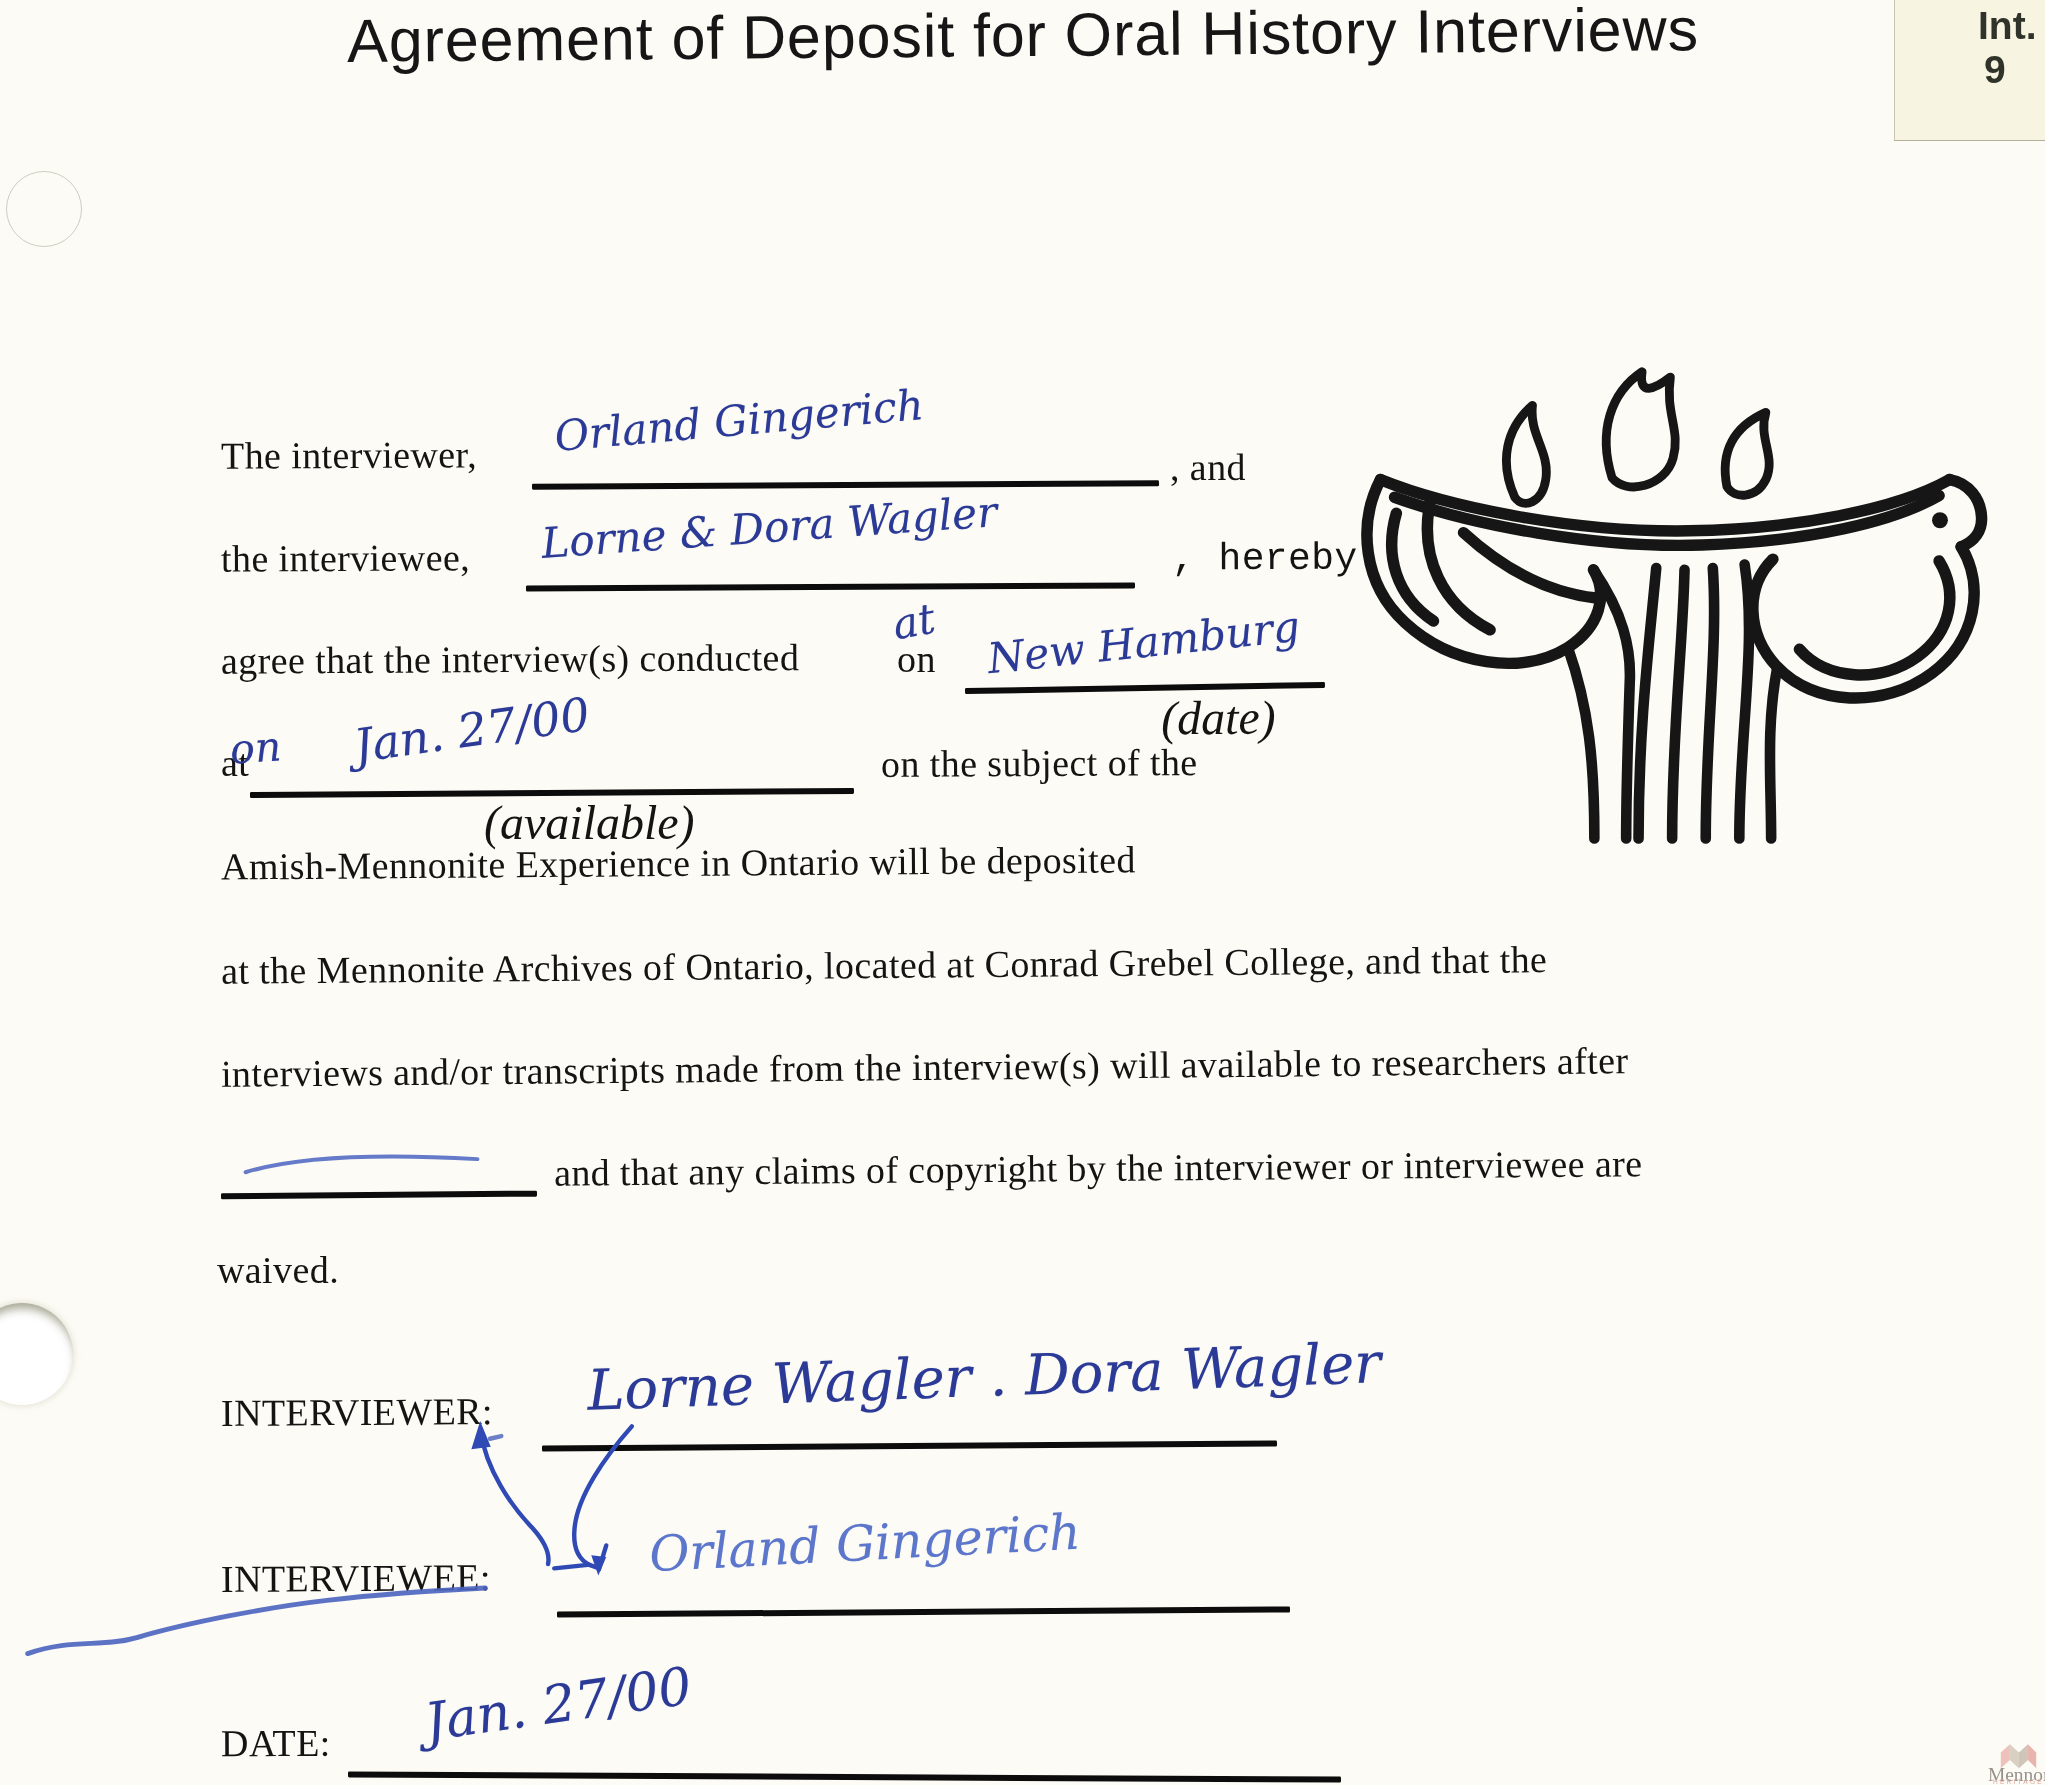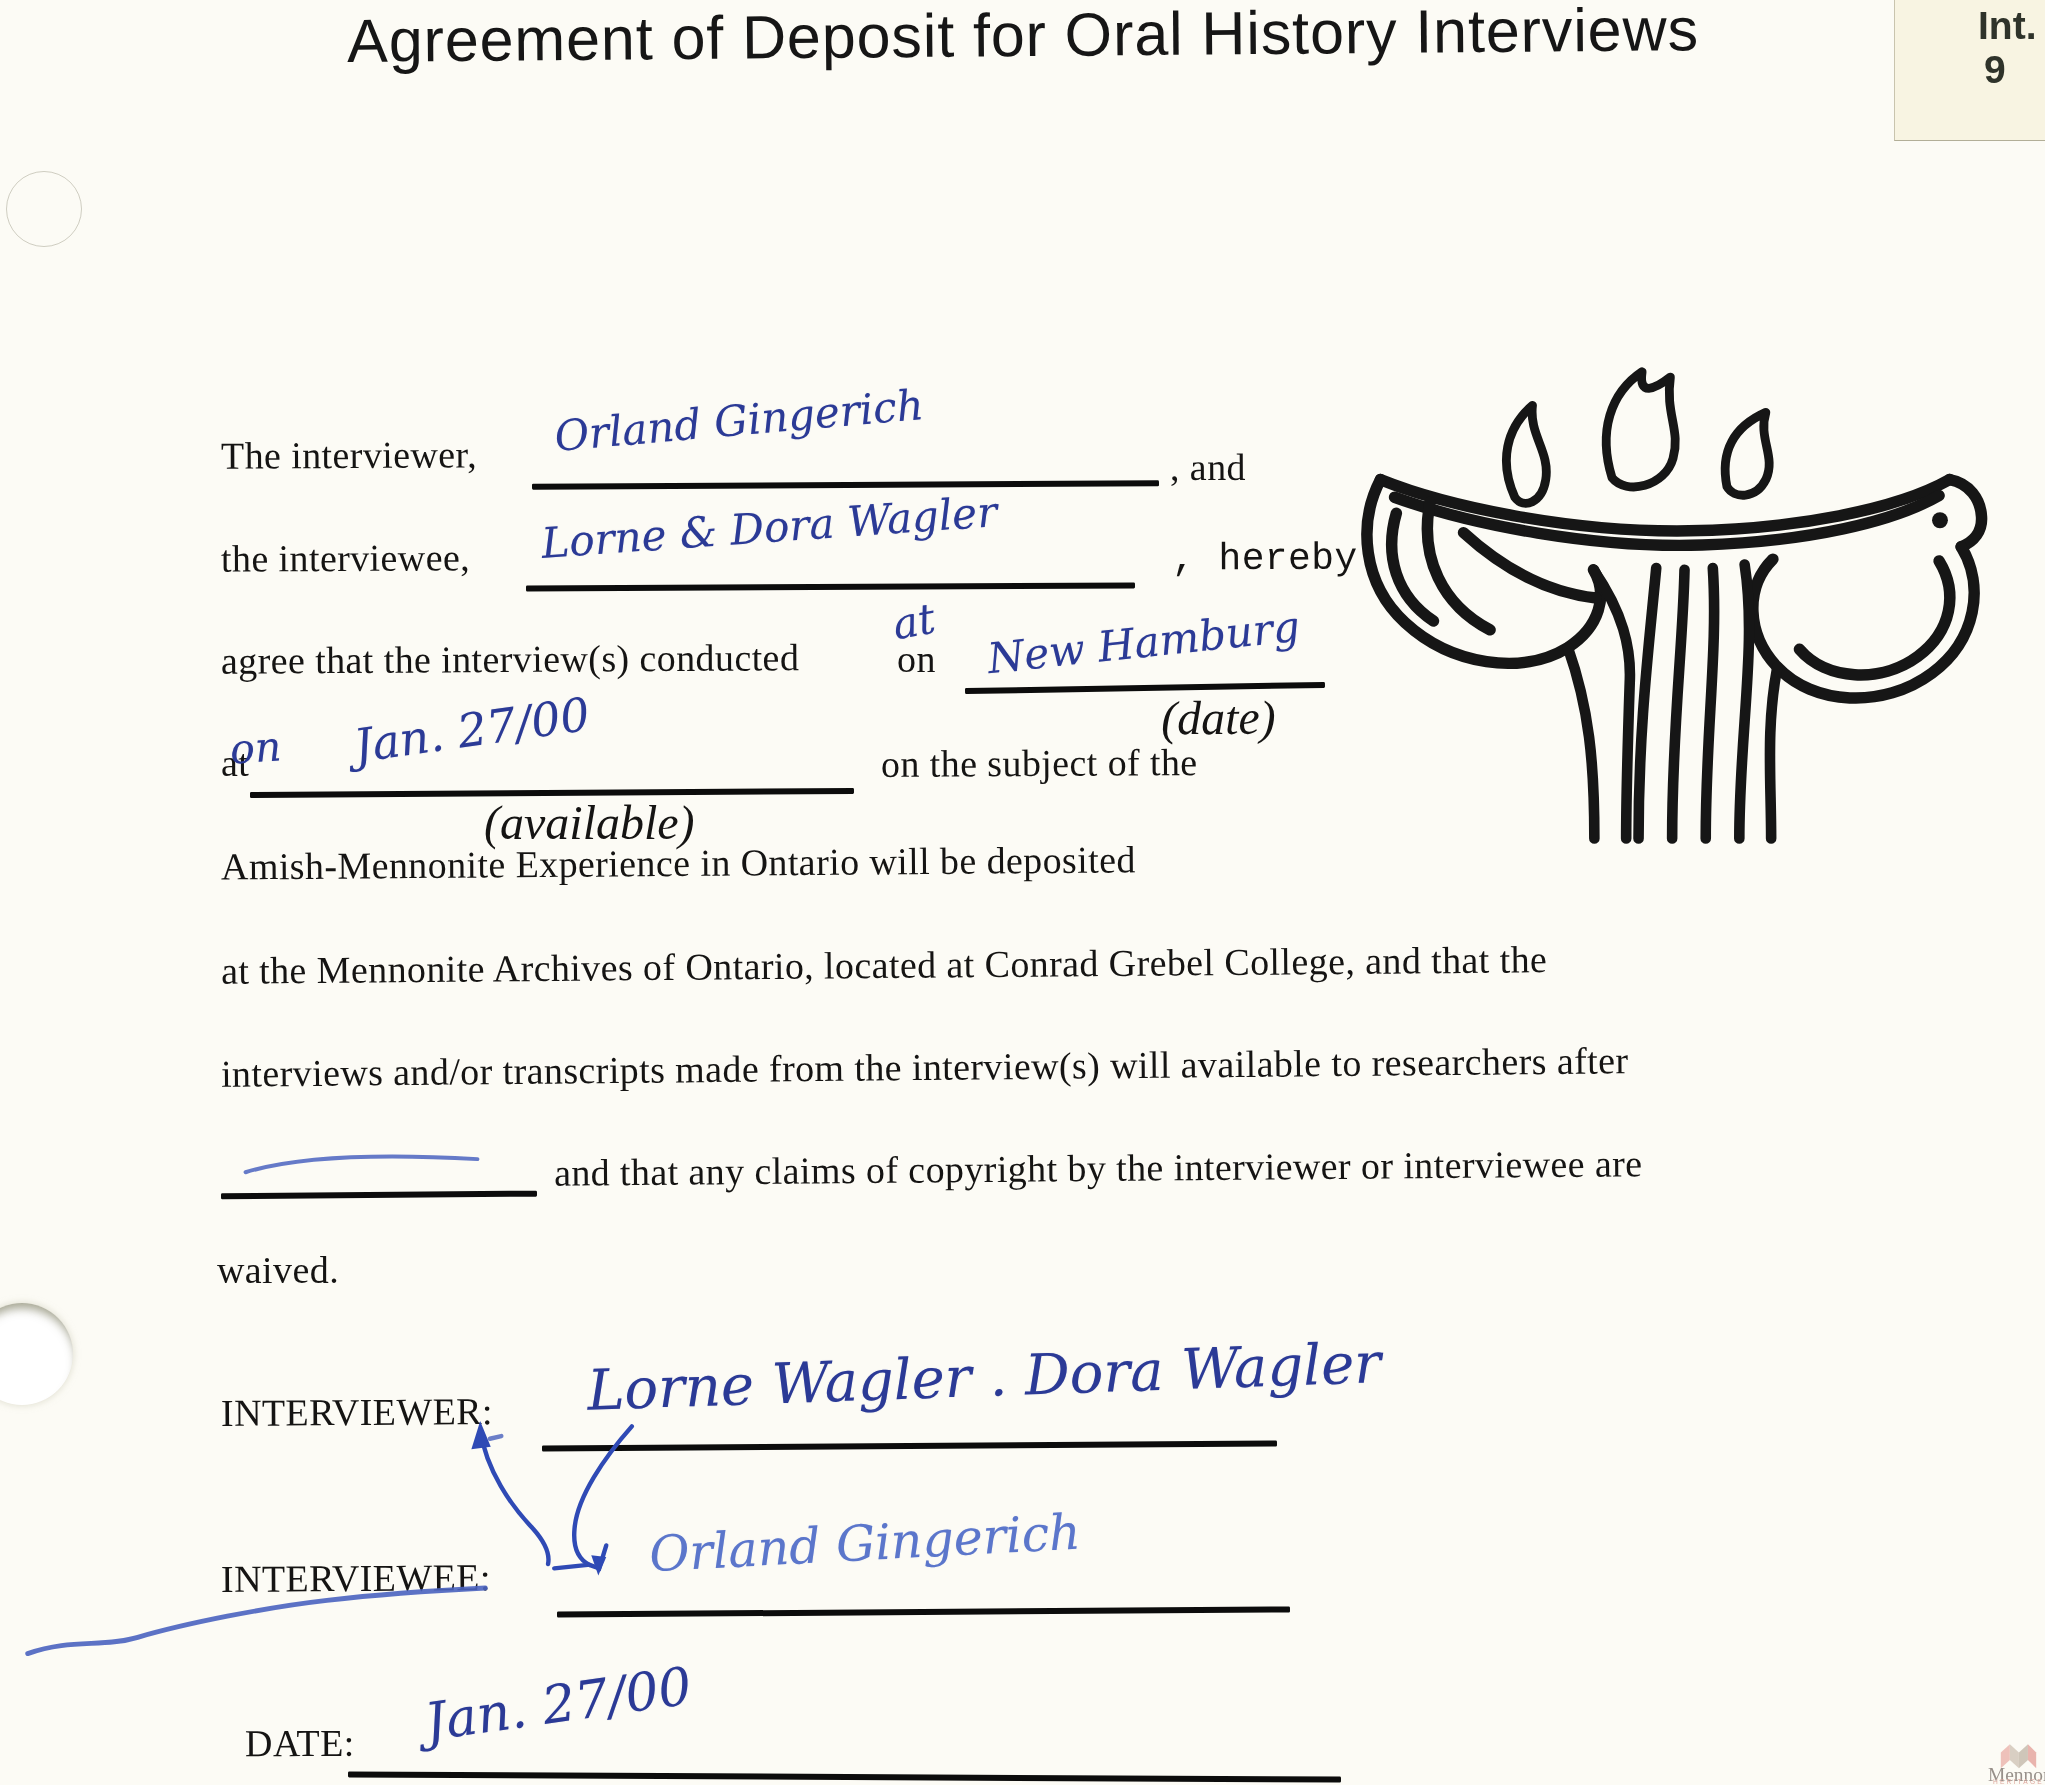--- a/index.html
+++ b/index.html
@@ -192,21 +192,21 @@
   </svg>
 
   <div class="typed" style="left:221px;top:1558px;transform:rotate(-0.4deg);">INTERVIEWEE:</div>
   <div class="rule" style="left:557px;top:1609px;width:733px;transform:rotate(-0.4deg);"></div>
   <div class="hw hw-light" style="left:649px;top:1519px;font-size:49px;transform:rotate(-3deg);">Orland Gingerich</div>
 
   <svg style="left:17.7px;top:1581px;" width="477" height="88" viewBox="0 0 1080 200">
     <path d="M20,165 C120,130 190,152 270,128 C380,96 560,60 700,44 C840,28 980,20 1060,16" fill="none" stroke="#4a63c0" stroke-width="11" stroke-linecap="round" opacity="0.9"></path>
   </svg>
 
-  <div class="typed" style="left:221px;top:1723px;transform:rotate(-0.3deg);margin-left:24px;">DATE:</div>
+  <div class="typed" style="left:221px;top:1723px;transform:rotate(-0.3deg);">DATE:</div>
   <div class="rule" style="left:348px;top:1774px;width:993px;transform:rotate(0.3deg);"></div>
   <div class="hw" style="left:424px;top:1678px;font-size:52px;transform:rotate(-8deg);">Jan. 27/00</div>
 
   <svg style="left:2000px;top:1743px;" width="37" height="26.5" viewBox="0 0 90 62">
     <polygon points="2,22 24,2 24,40 2,60" fill="#eec1ba"></polygon>
     <polygon points="24,2 46,22 46,60 24,40" fill="#d9cfc3"></polygon>
     <polygon points="46,22 68,2 68,40 46,60" fill="#cfc6b9"></polygon>
     <polygon points="68,2 88,22 88,60 68,40" fill="#e9b4ad"></polygon>
   </svg>
   <div class="wm-text" style="left:1988px;top:1764px;">Mennonite</div>

